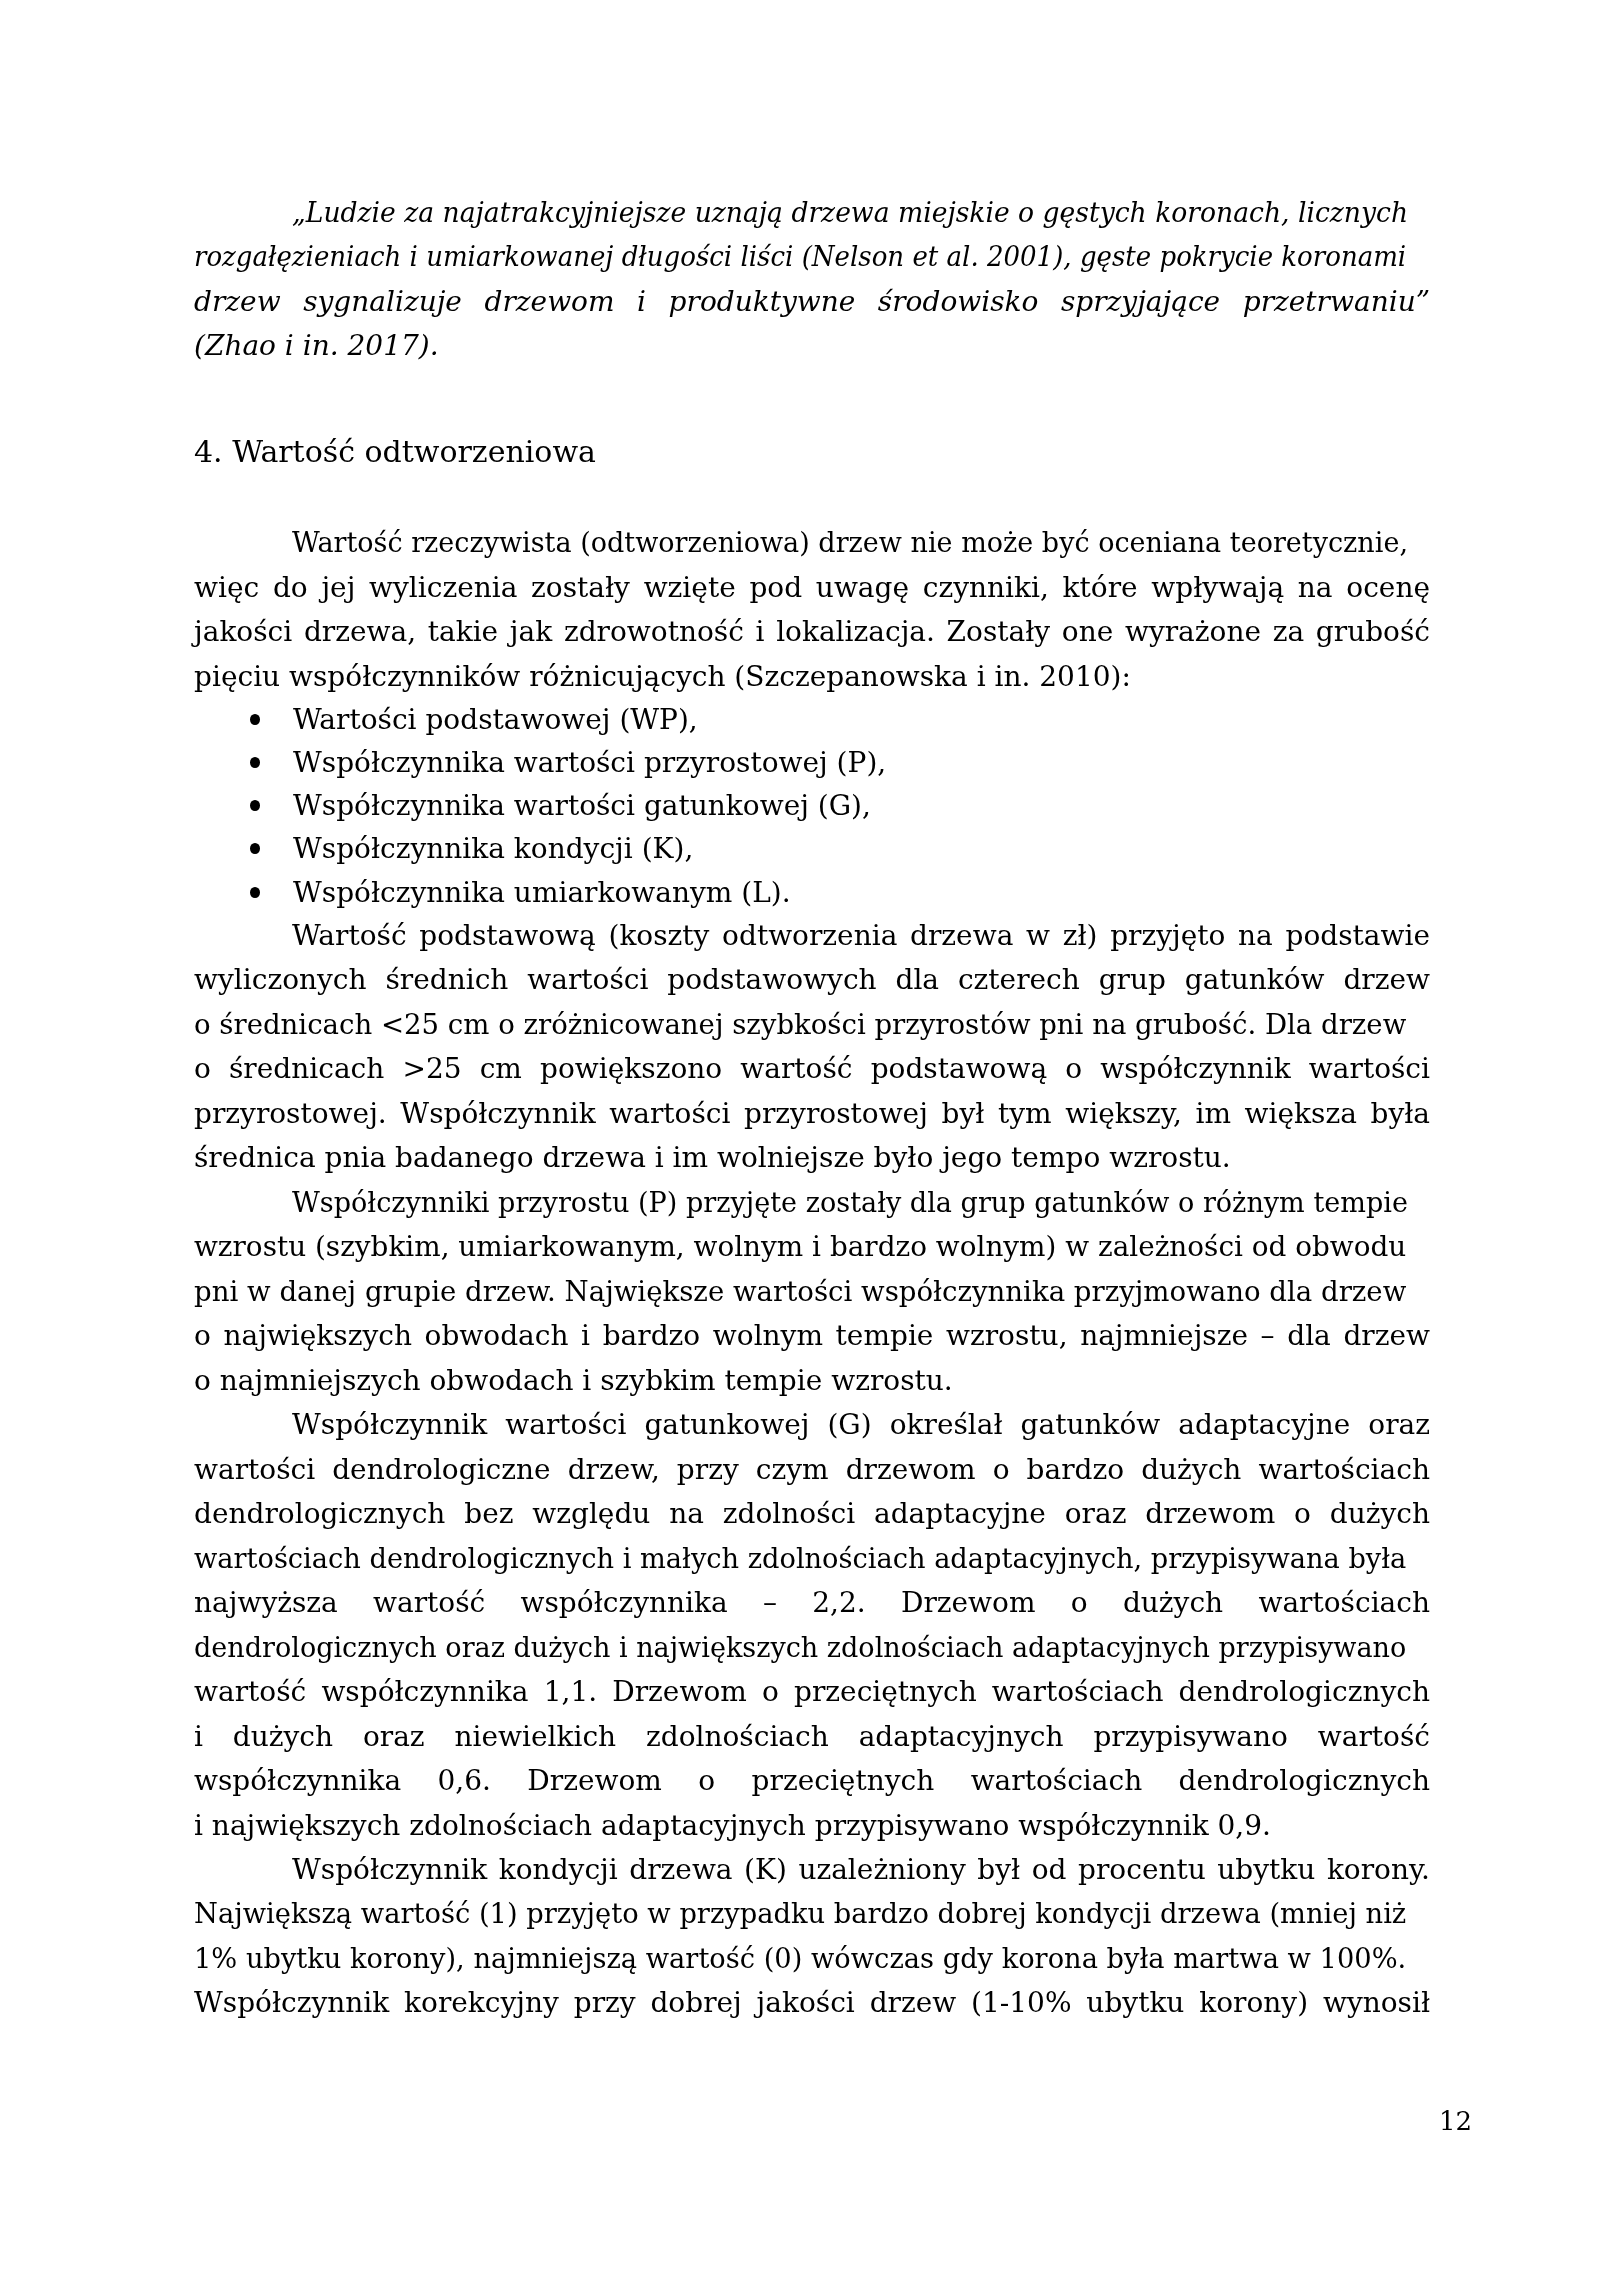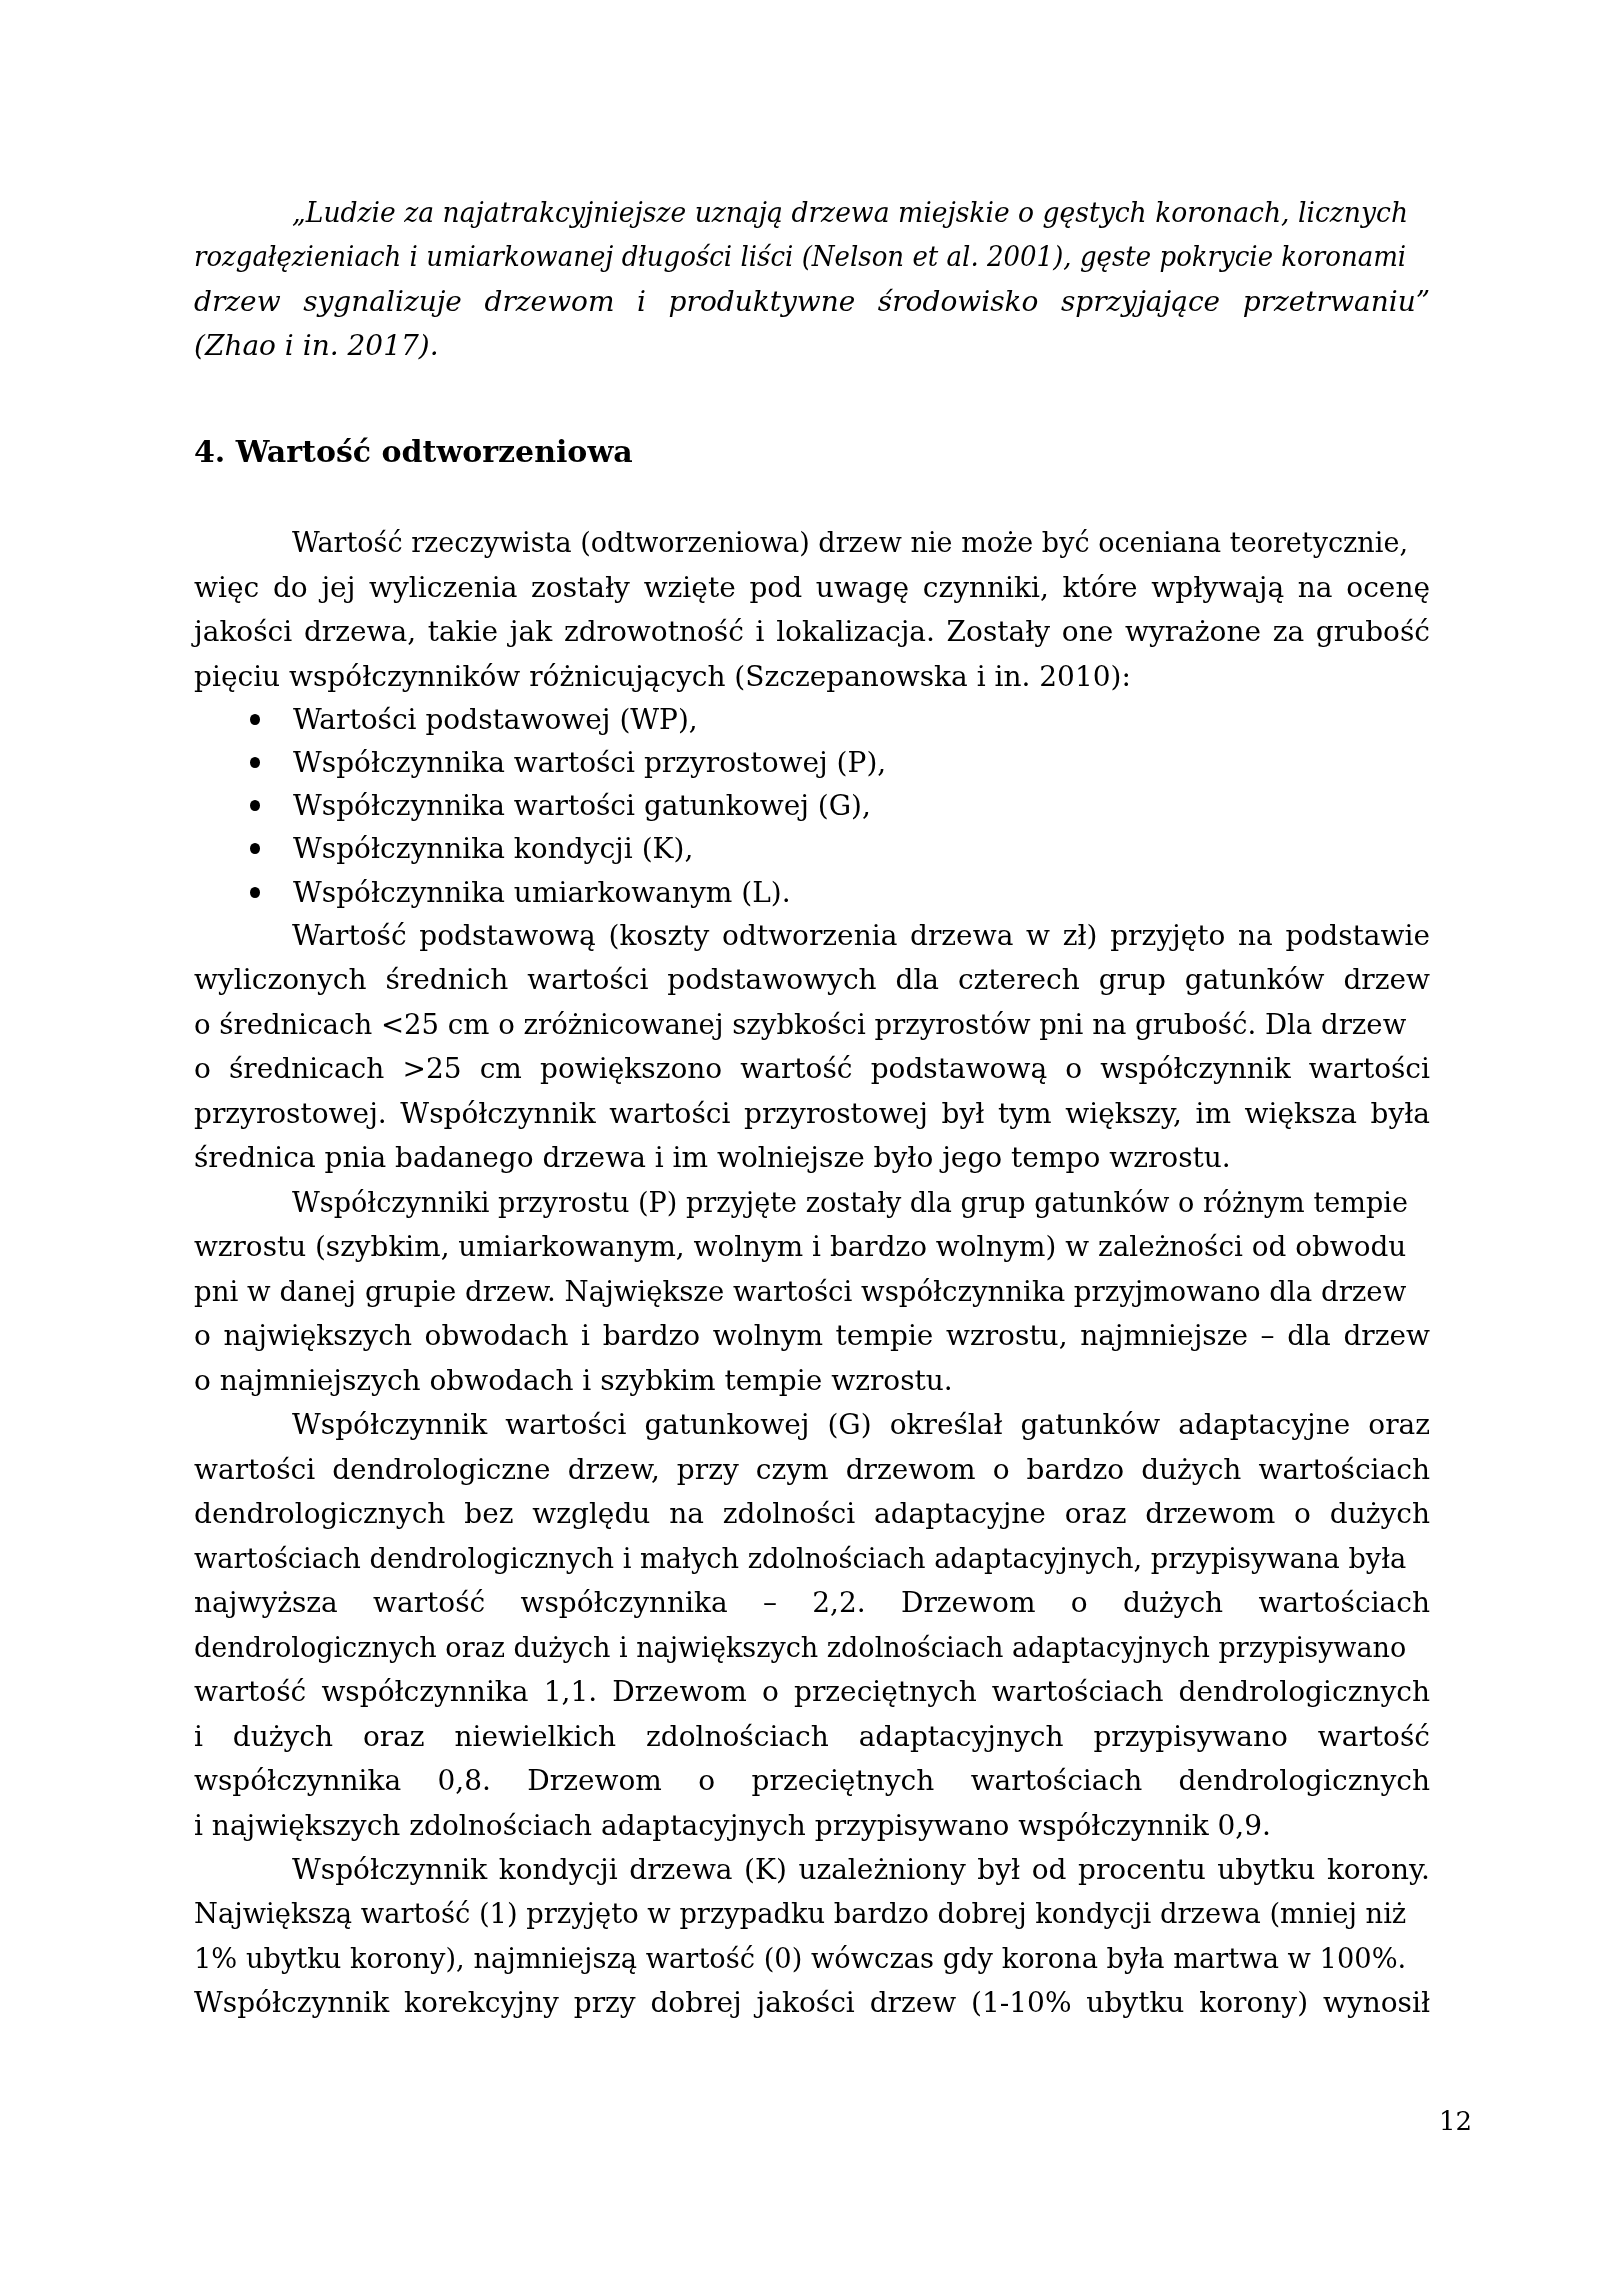--- a/index.html
+++ b/index.html
@@ -4,21 +4,21 @@
   <style>
     html, body { margin: 0; padding: 0; background: #ffffff; }
     body { width: 1623px; height: 2295px; position: relative; overflow: hidden;
            font-family: "DejaVu Serif", "Liberation Serif", serif; color: #000; }
     .page { position: absolute; left: 0; top: 0; width: 1623px; height: 2295px; }
     .line { position: absolute; left: 194px; width: 1236px; font-size: 28px; line-height: 39px;
             white-space: nowrap; transform-origin: left center; }
     .just { text-align: justify; text-align-last: justify; white-space: normal; }
     .quote { font-style: italic; }
     .indent { left: 292px; width: 1138px; }
-    .heading { font-weight: bold; font-size: 30px; }
+    .heading { font-weight: normal; font-size: 30px; }
     .bullet-row { position: absolute; left: 194px; width: 1236px; font-size: 28px; line-height: 39px; white-space: nowrap; }
     .bullet-dot { position: absolute; left: 56px; top: 0; width: 13px; }
     .bullet-dot::before { content: ""; position: absolute; left: 0; top: 14.4px; width: 9.8px; height: 11px; border-radius: 50%; background: #000; }
     .bullet-text { position: absolute; left: 99px; top: 0; }
     .page-number { position: absolute; left: 1400px; top: 2105px; font-size: 26px; line-height: 33px; margin-left: 39px; }
   </style>
 </head>
 <body>
 
 <div class="page">
@@ -81,21 +81,21 @@
 
   <div>
     <div class="line indent just" style="top:1405px">Współczynnik wartości gatunkowej (G) określał gatunków adaptacyjne oraz</div>
     <div class="line just" style="top:1450px">wartości dendrologiczne drzew, przy czym drzewom o bardzo dużych wartościach</div>
     <div class="line just" style="top:1494px">dendrologicznych bez względu na zdolności adaptacyjne oraz drzewom o dużych</div>
     <div class="line just" style="top: 1539px; white-space: nowrap; text-align-last: left; transform: scaleX(0.9725); width: 1271px;">wartościach dendrologicznych i małych zdolnościach adaptacyjnych, przypisywana była</div>
     <div class="line just" style="top:1583px">najwyższa wartość współczynnika – 2,2. Drzewom o dużych  wartościach</div>
     <div class="line just" style="top: 1628px; white-space: nowrap; text-align-last: left; transform: scaleX(0.9657); width: 1280px;">dendrologicznych oraz dużych i największych zdolnościach adaptacyjnych przypisywano</div>
     <div class="line just" style="top:1672px">wartość współczynnika 1,1. Drzewom o przeciętnych wartościach dendrologicznych</div>
     <div class="line just" style="top:1717px">i dużych oraz niewielkich zdolnościach adaptacyjnych przypisywano wartość</div>
-    <div class="line just" style="top:1761px">współczynnika 0,8. Drzewom o przeciętnych wartościach dendrologicznych</div>
+    <div class="line just" style="top:1761px">współczynnika 0,6. Drzewom o przeciętnych wartościach dendrologicznych</div>
     <div class="line" style="top:1806px">i największych zdolnościach adaptacyjnych przypisywano współczynnik 0,9.</div>
   </div>
 
   <div>
     <div class="line indent just" style="top:1850px">Współczynnik kondycji drzewa (K) uzależniony był od procentu ubytku korony.</div>
     <div class="line just" style="top: 1894px; white-space: nowrap; text-align-last: left; transform: scaleX(0.9752); width: 1268px;">Największą wartość (1) przyjęto w przypadku bardzo dobrej kondycji drzewa (mniej niż</div>
     <div class="line just" style="top: 1939px; white-space: nowrap; text-align-last: left; transform: scaleX(0.974); width: 1269px;">1% ubytku korony), najmniejszą wartość (0) wówczas gdy korona była martwa w 100%.</div>
     <div class="line just" style="top:1983px">Współczynnik korekcyjny przy dobrej jakości drzew (1-10% ubytku korony) wynosił</div>
   </div>
 

